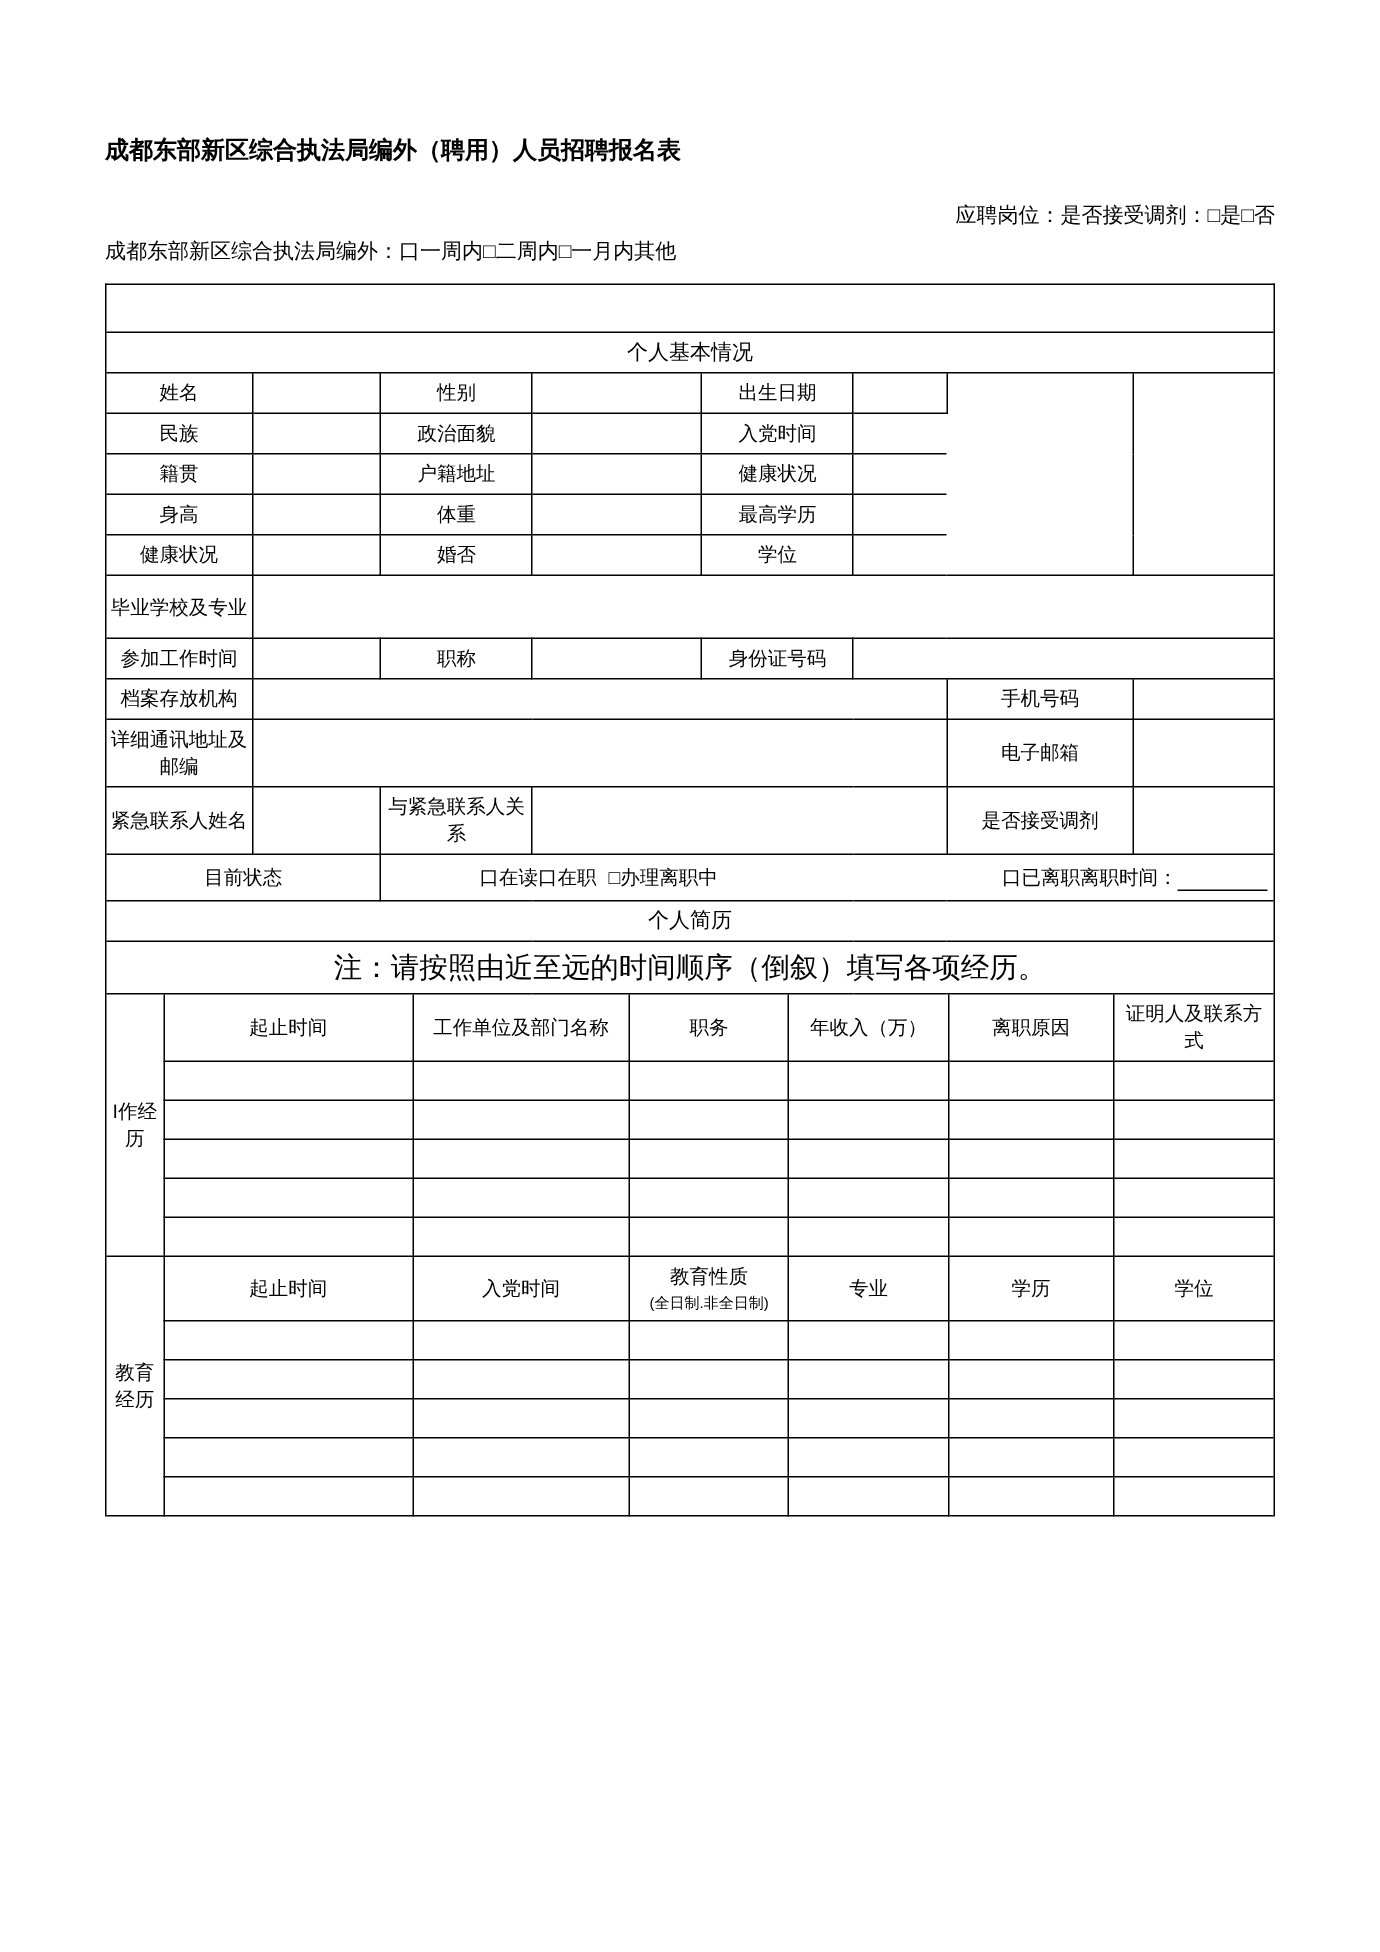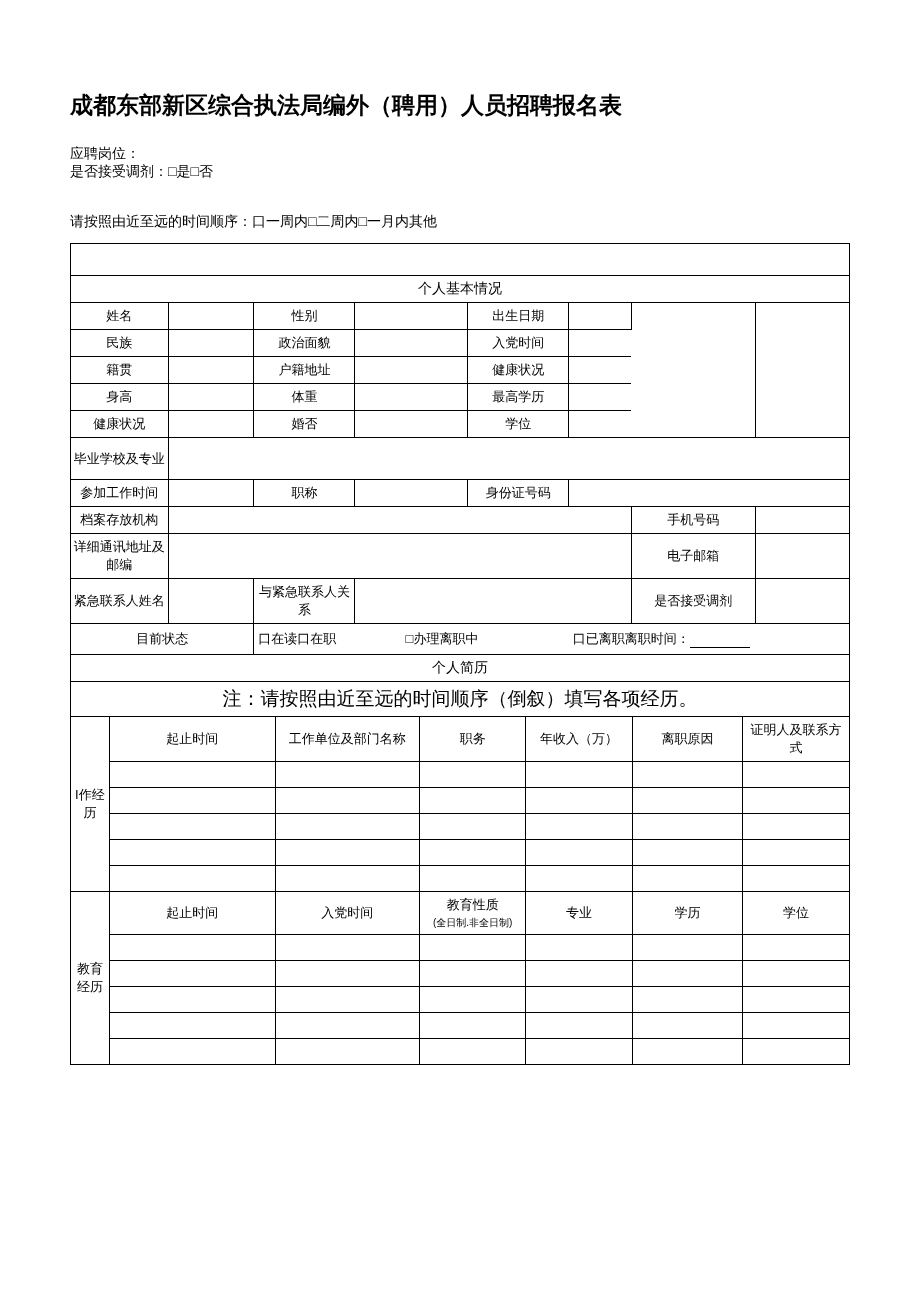--- a/index.html
+++ b/index.html
@@ -5,31 +5,30 @@
     * { margin: 0; padding: 0; box-sizing: border-box; }
     body {
       font-family: "SimSun", "宋体", serif;
       background: #fff;
       width: 920px;
       padding: 90px 70px;
       color: #000;
       font-size: 14px;
     }
     h1 {
-      font-size: 23px;
+      font-size: 16px;
       font-weight: bold;
       margin-bottom: 24px;
       font-family: "Microsoft YaHei", "SimHei", sans-serif;
     }
     .top-row {
       display: flex;
       justify-content: flex-end;
-      margin-bottom: 32px;
+      margin-bottom: 6px;
       font-family: "Microsoft YaHei", sans-serif;
-      flex-direction: column;
     }
     .second-row {
       margin-bottom: 12px;
       font-family: "Microsoft YaHei", sans-serif;
     }
     .outer-box {
       border: 1px solid #000;
       border-bottom: none;
     }
     .spacer {
@@ -73,21 +72,21 @@
   </style>
 </head>
 <body>
 
 <h1>成都东部新区综合执法局编外（聘用）人员招聘报名表</h1>
 
 <div class="top-row">
   <span>应聘岗位：</span>
   <span>是否接受调剂：□是□否</span>
 </div>
-<div class="second-row">请按照由近至远的时间顺序：口一周内□二周内□一月内其他</div>
+<div class="second-row">成都东部新区综合执法局编外：口一周内□二周内□一月内其他</div>
 
 <div class="outer-box">
   <div class="spacer"></div>
 
   <table>
     <colgroup>
       <col style="width:4.5%">
         <col style="width:8%">
         <col style="width:11%">
       <col style="width:13%">
@@ -171,23 +170,23 @@
     <tr class="tall">
       <td colspan="2">紧急联系人姓名</td>
       <td></td>
       <td>与紧急联系人关系</td>
       <td colspan="4"></td>
       <td>是否接受调剂</td>
       <td></td>
     </tr>
     <tr class="status-row">
       <td colspan="3">目前状态</td>
-      <td colspan="2" style="border-right:none;text-align:left">口在读口在职</td>
+      <td colspan="2" style="border-right:none;text-align:right">口在读口在职</td>
       <td colspan="2" style="border-left:none;border-right:none;text-align:left">□办理离职中</td>
-      <td colspan="3" style="border-left:none;text-align:left"><span>口已离职离职时间：</span><span class="underline"></span></td>
+      <td colspan="3" style="border-left:none;text-align:right"><span>口已离职离职时间：</span><span class="underline"></span></td>
     </tr>
     <tr>
           <td colspan="10" class="section-header">个人简历</td>
         </tr>
     <tr class="note-row">
           <td colspan="10">注：请按照由近至远的时间顺序（倒叙）填写各项经历。</td>
         </tr>
   </tbody>
     </table>
 

